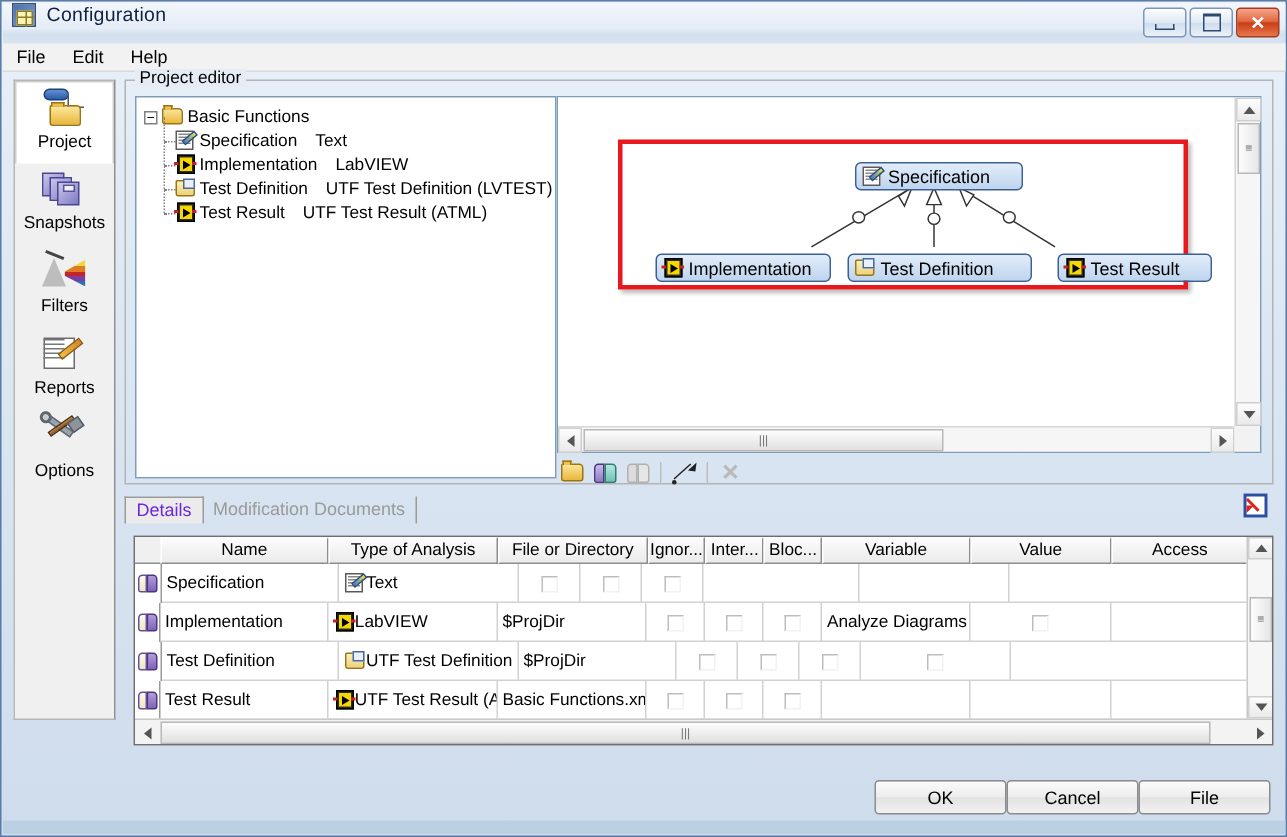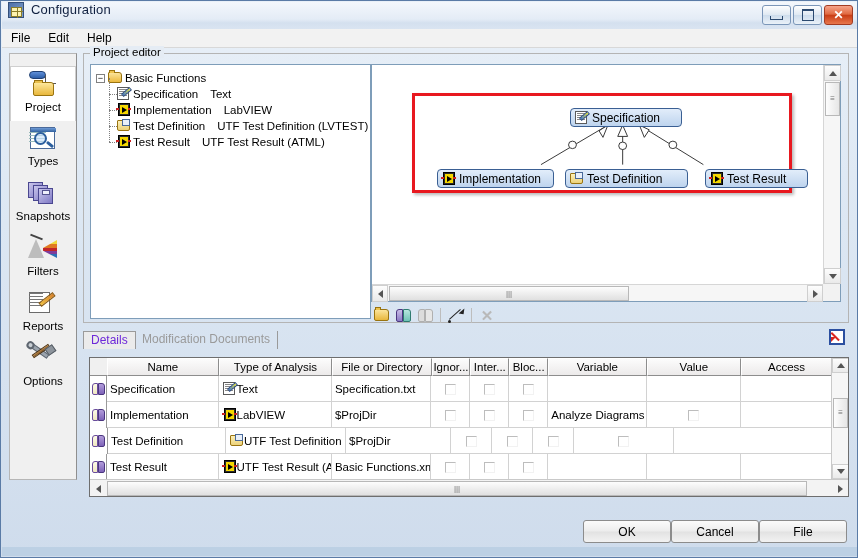--- a/index.html
+++ b/index.html
@@ -51,21 +51,21 @@
     background:#f2f2f2;border-bottom:1px solid #d8d8d8;
     display:flex;align-items:center;box-sizing:border-box;
   }
   .menu-item{padding:1px 9px;font-size:12px;color:#000;}
 
   
   .rail{
     position:absolute;left:8px;top:52px;width:68px;height:427px;
     background:#f0f0f0;border:1px solid #b6b6b6;border-right-color:#8f8f8f;
     box-sizing:border-box;
-    padding-top:12px;
+    padding-top:0;
   }
   .rail-item{width:66px;height:55px;display:flex;flex-direction:column;align-items:center;justify-content:flex-start;padding-top:3px;box-sizing:border-box;}
   .rail-item.sel{background:#ffffff;border:1px solid #cfcfcf;border-bottom:none;box-sizing:border-box;}
   .rail-label{font-size:11.5px;color:#000;margin-top:1px;}
   .rail-ico{width:34px;height:30px;position:relative;}
 
   
   .ic-project .pill{position:absolute;left:3px;top:1px;width:17px;height:8px;border-radius:4px;background:linear-gradient(180deg,#5f8fd8,#2d5ea8);border:1px solid #1f3f73;box-sizing:border-box;}
   .ic-project .lnk{position:absolute;left:19px;top:5px;width:10px;height:8px;border-left:1px solid #555;border-bottom:1px solid #555;}
   .ic-project .fold{position:absolute;left:7px;top:12px;width:21px;height:14px;background:linear-gradient(180deg,#fde79a,#e8b73c);border:1px solid #9a7410;border-radius:1px 3px 2px 2px;box-sizing:border-box;}
@@ -285,29 +285,20 @@
 
     <div class="rail-item sel">
       <div class="rail-ico ic-project">
         <div class="pill"></div>
           <div class="lnk"></div>
           <div class="fold"></div>
       </div>
       <div class="rail-label">Project</div>
     </div>
 
-    <div class="rail-item">
-      <div class="rail-ico ic-types">
-        <div class="pg"></div>
-          <div class="lns"></div>
-          <div class="mag"></div>
-          <div class="hdl"></div>
-      </div>
-      <div class="rail-label">Types</div>
-    </div>
 
     <div class="rail-item">
       <div class="rail-ico ic-snap">
         <div class="c c1"></div>
           <div class="c c2"></div>
           <div class="c c3"></div>
       </div>
       <div class="rail-label">Snapshots</div>
     </div>
 
@@ -539,21 +530,20 @@
             </span>
         </div>
         <div class="td" style="width:118px">Specification</div>
         <div class="td" style="width:120px">
           <span class="i16">
               <span class="ico-spec"></span>
               <span class="ico-spec-pen"></span>
             </span>
           <span>Text</span>
         </div>
-        <div class="td" style="width:105px">Specification.txt</div>
         <div class="td ctr" style="width:41px">
             <span class="cb"></span>
           </div>
         <div class="td ctr" style="width:41px">
             <span class="cb"></span>
           </div>
         <div class="td ctr" style="width:41px">
             <span class="cb"></span>
           </div>
         <div class="td" style="width:104px"></div>

